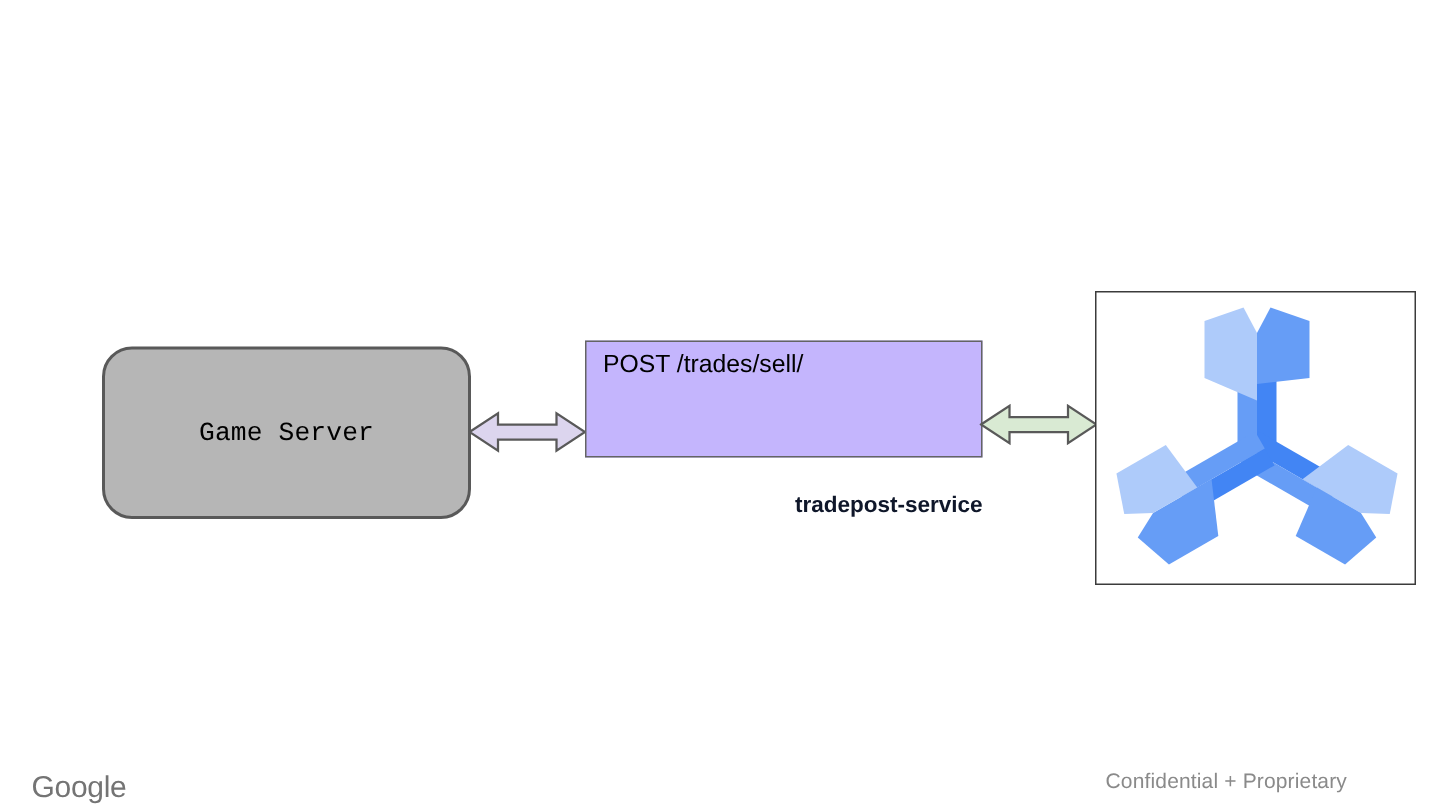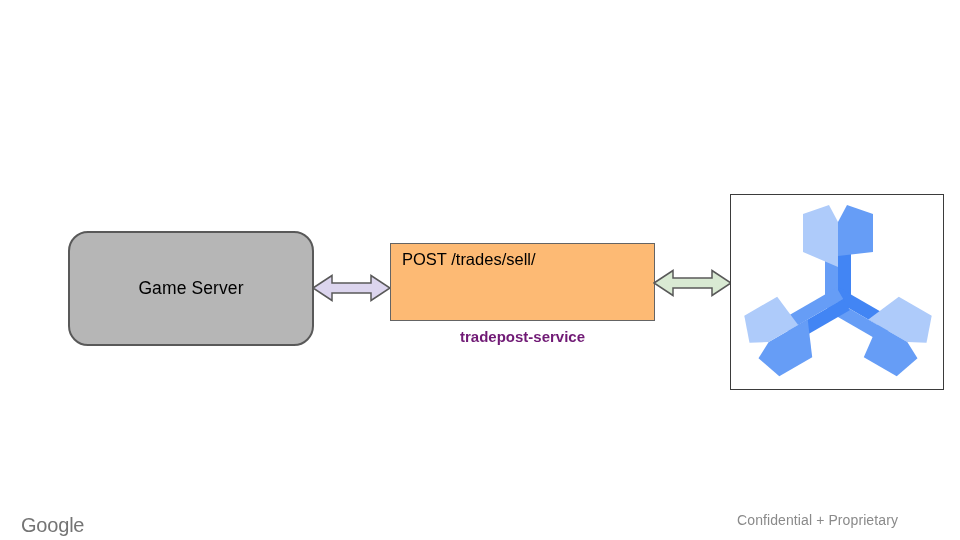--- a/index.html
+++ b/index.html
@@ -8,43 +8,43 @@
     background:#ffffff;
     font-family:"Liberation Sans", sans-serif;
     position:relative;
   }
   .slide{position:absolute;inset:0;background:#ffffff;}
 
   .game-box{
     position:absolute;left:68px;top:231px;width:246px;height:115px;
     background:#b6b6b6;border:2px solid #595959;border-radius:20px;
     box-sizing:border-box;
-    display:flex;align-items:center;justify-content:center;
+    display:flex;align-items:center;justify-content:center;font-family:Liberation Mono, monospace;
   }
   .game-box .label{
     font-size:17.5px;color:#000000;letter-spacing:0.1px;
   }
 
   .arrow{position:absolute;}
   .arrow-left{left:312px;top:274px;}
   .arrow-right{left:653px;top:269px;}
 
   .endpoints-box{
-    position:absolute;left:390px;top:243px;width:265px;height:78px;
-    background:#fdba74;border:1.5px solid #646464;
+    position:absolute;left:390px;top:227px;width:265px;height:78px;
+    background:#c4b5fd;border:1.5px solid #646464;
     box-sizing:border-box;
     padding:3px 16px 0 11px;
   }
   .endpoints-box .line{
     font-size:16.5px;line-height:25px;color:#000000;white-space:pre;
   }
 
   .service-label{
     position:absolute;left:390px;top:328px;width:265px;
-    text-align:center;font-size:15px;font-weight:bold;color:#701a75;
+    text-align:right;font-size:15px;font-weight:bold;color:#0f172a;
   }
 
   .spanner-box{
     position:absolute;left:730px;top:194px;width:214px;height:196px;
     background:#ffffff;border:1px solid #3b3b3b;box-sizing:border-box;
   }
   .spanner-box svg{position:absolute;left:6px;top:7px;overflow:visible;}
 
   .brand{
     position:absolute;left:21px;top:503px;

